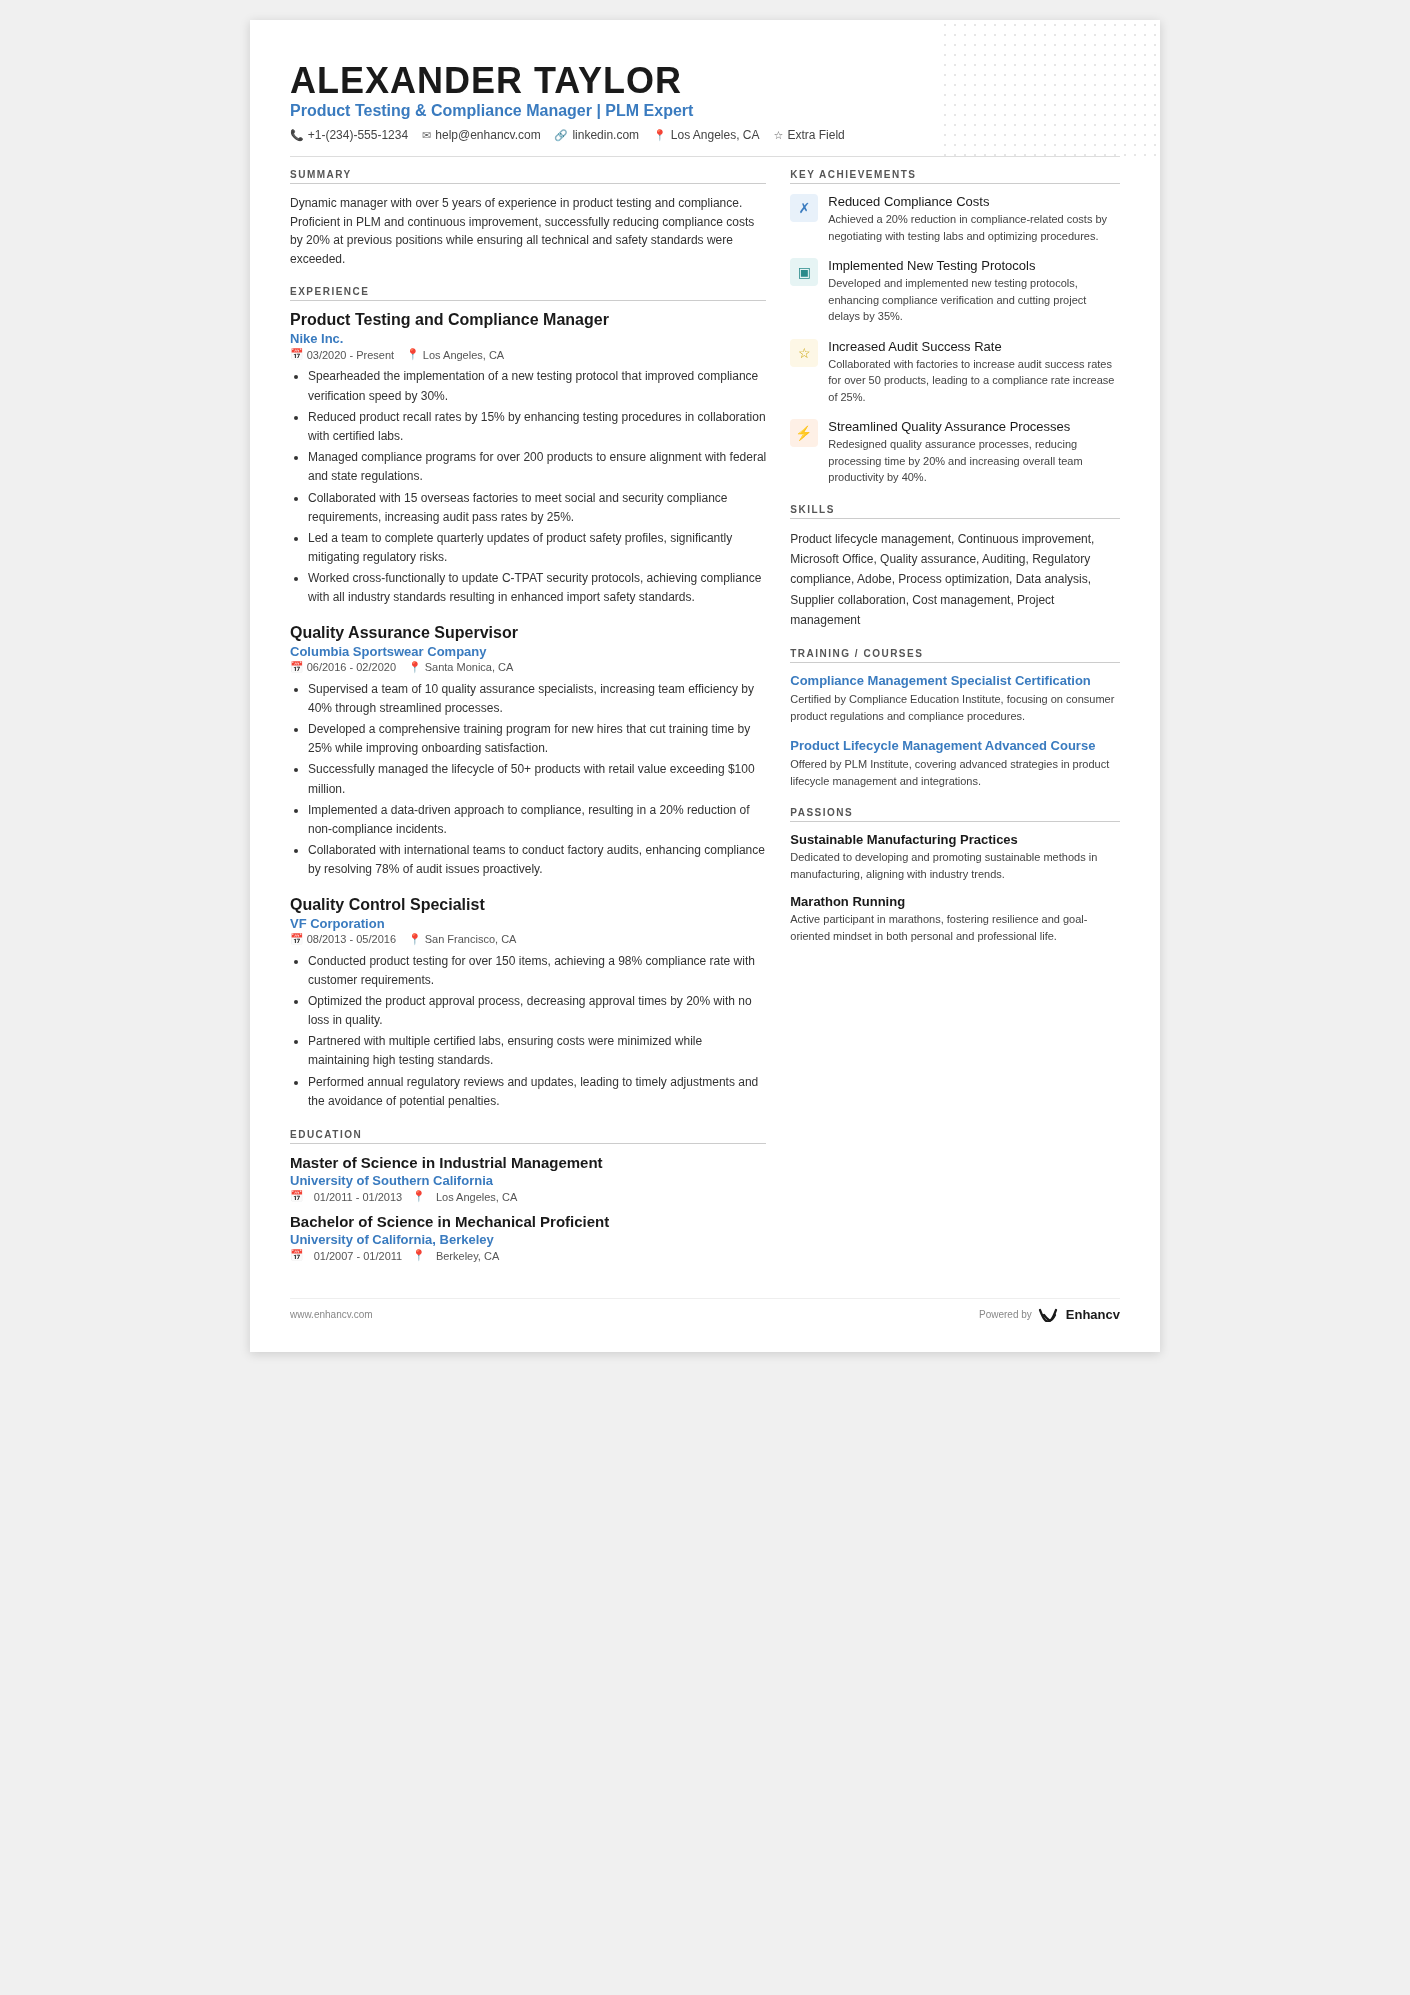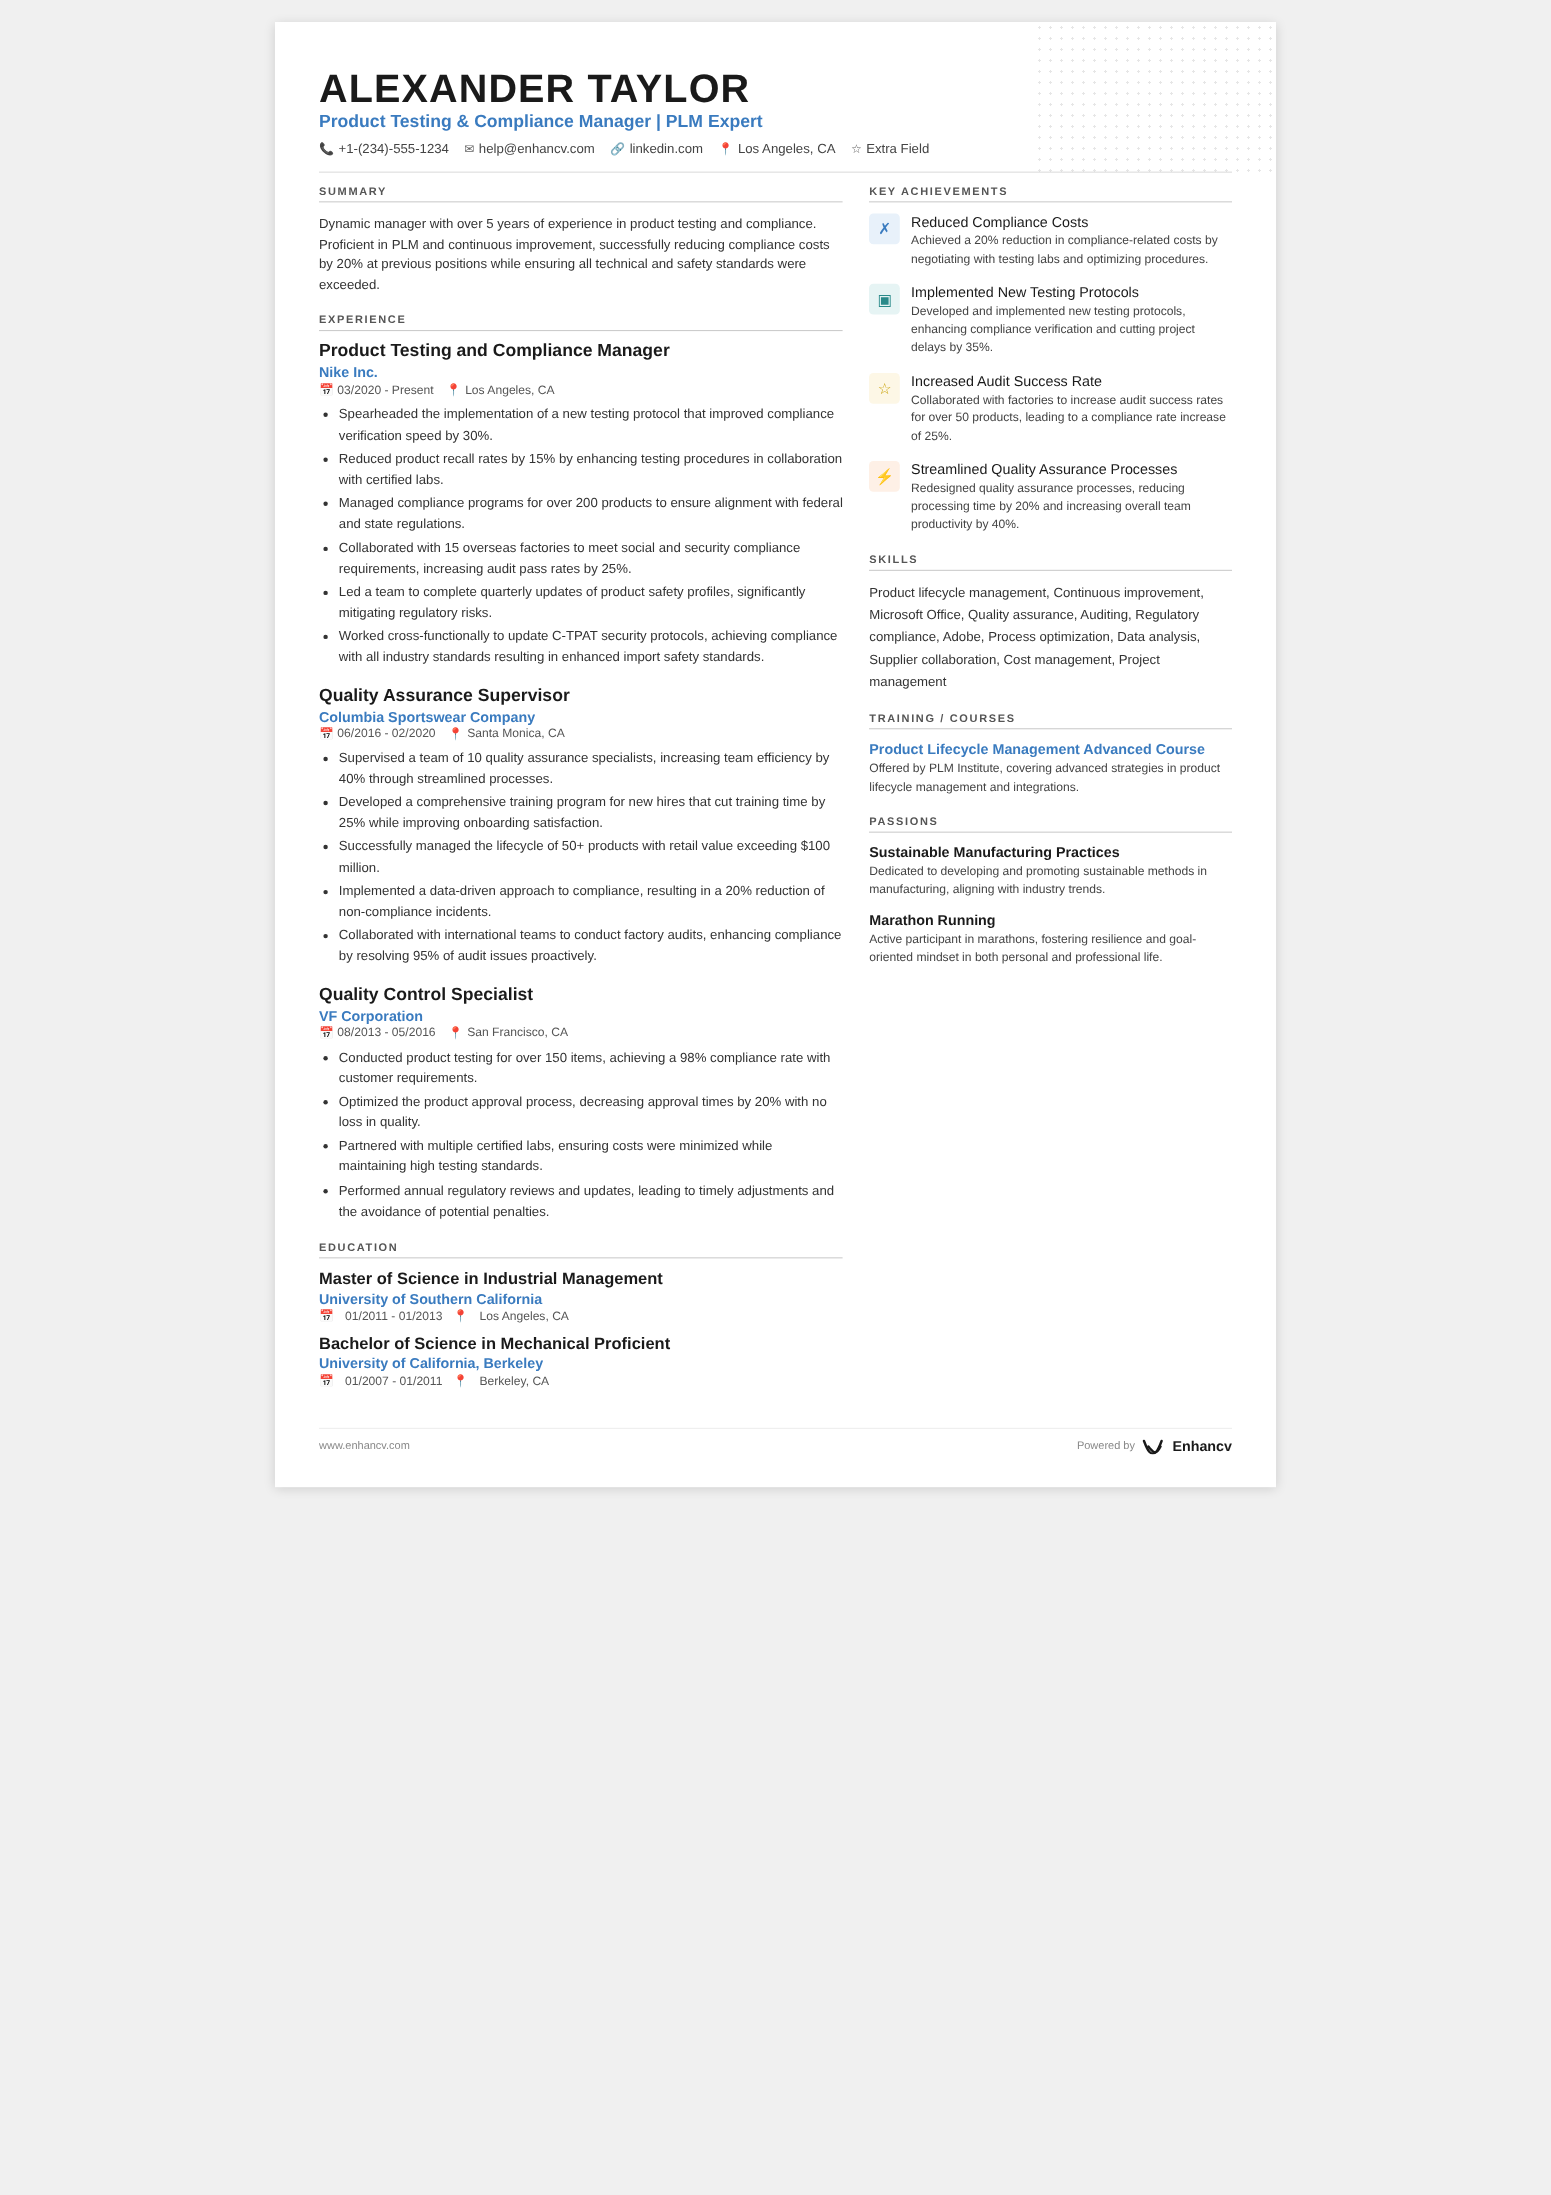--- a/index.html
+++ b/index.html
@@ -316,21 +316,21 @@
             <div class="job-meta-item">
               <span>📍</span>
               <span>Santa Monica, CA</span>
             </div>
           </div>
           <ul class="bullet-list">
             <li>Supervised a team of 10 quality assurance specialists, increasing team efficiency by 40% through streamlined processes.</li>
             <li>Developed a comprehensive training program for new hires that cut training time by 25% while improving onboarding satisfaction.</li>
             <li>Successfully managed the lifecycle of 50+ products with retail value exceeding $100 million.</li>
             <li>Implemented a data-driven approach to compliance, resulting in a 20% reduction of non-compliance incidents.</li>
-            <li>Collaborated with international teams to conduct factory audits, enhancing compliance by resolving 95% of audit issues proactively.</li>
+            <li>Collaborated with international teams to conduct factory audits, enhancing compliance by resolving 78% of audit issues proactively.</li>
           </ul>
         </div>
 
         <div class="job-block">
           <div class="job-title">Quality Control Specialist</div>
           <div class="job-company">VF Corporation</div>
           <div class="job-meta">
             <div class="job-meta-item">
               <span>📅</span>
               <span>08/2013 - 05/2016</span>
@@ -416,20 +416,24 @@
       </div>
 
       <div class="section">
         <div class="section-title">SKILLS</div>
         <div class="skills-text">Product lifecycle management, Continuous improvement, Microsoft Office, Quality assurance, Auditing, Regulatory compliance, Adobe, Process optimization, Data analysis, Supplier collaboration, Cost management, Project management</div>
       </div>
 
       <div class="section">
         <div class="section-title">TRAINING / COURSES</div>
 
+        <div class="training-item">
+          <div class="training-title">Compliance Management Specialist Certification</div>
+          <div class="training-desc">Certified by Compliance Education Institute, focusing on consumer product regulations and compliance procedures.</div>
+        </div>
 
         <div class="training-item">
           <div class="training-title">Product Lifecycle Management Advanced Course</div>
           <div class="training-desc">Offered by PLM Institute, covering advanced strategies in product lifecycle management and integrations.</div>
         </div>
       </div>
 
       <div class="section">
         <div class="section-title">PASSIONS</div>
 

